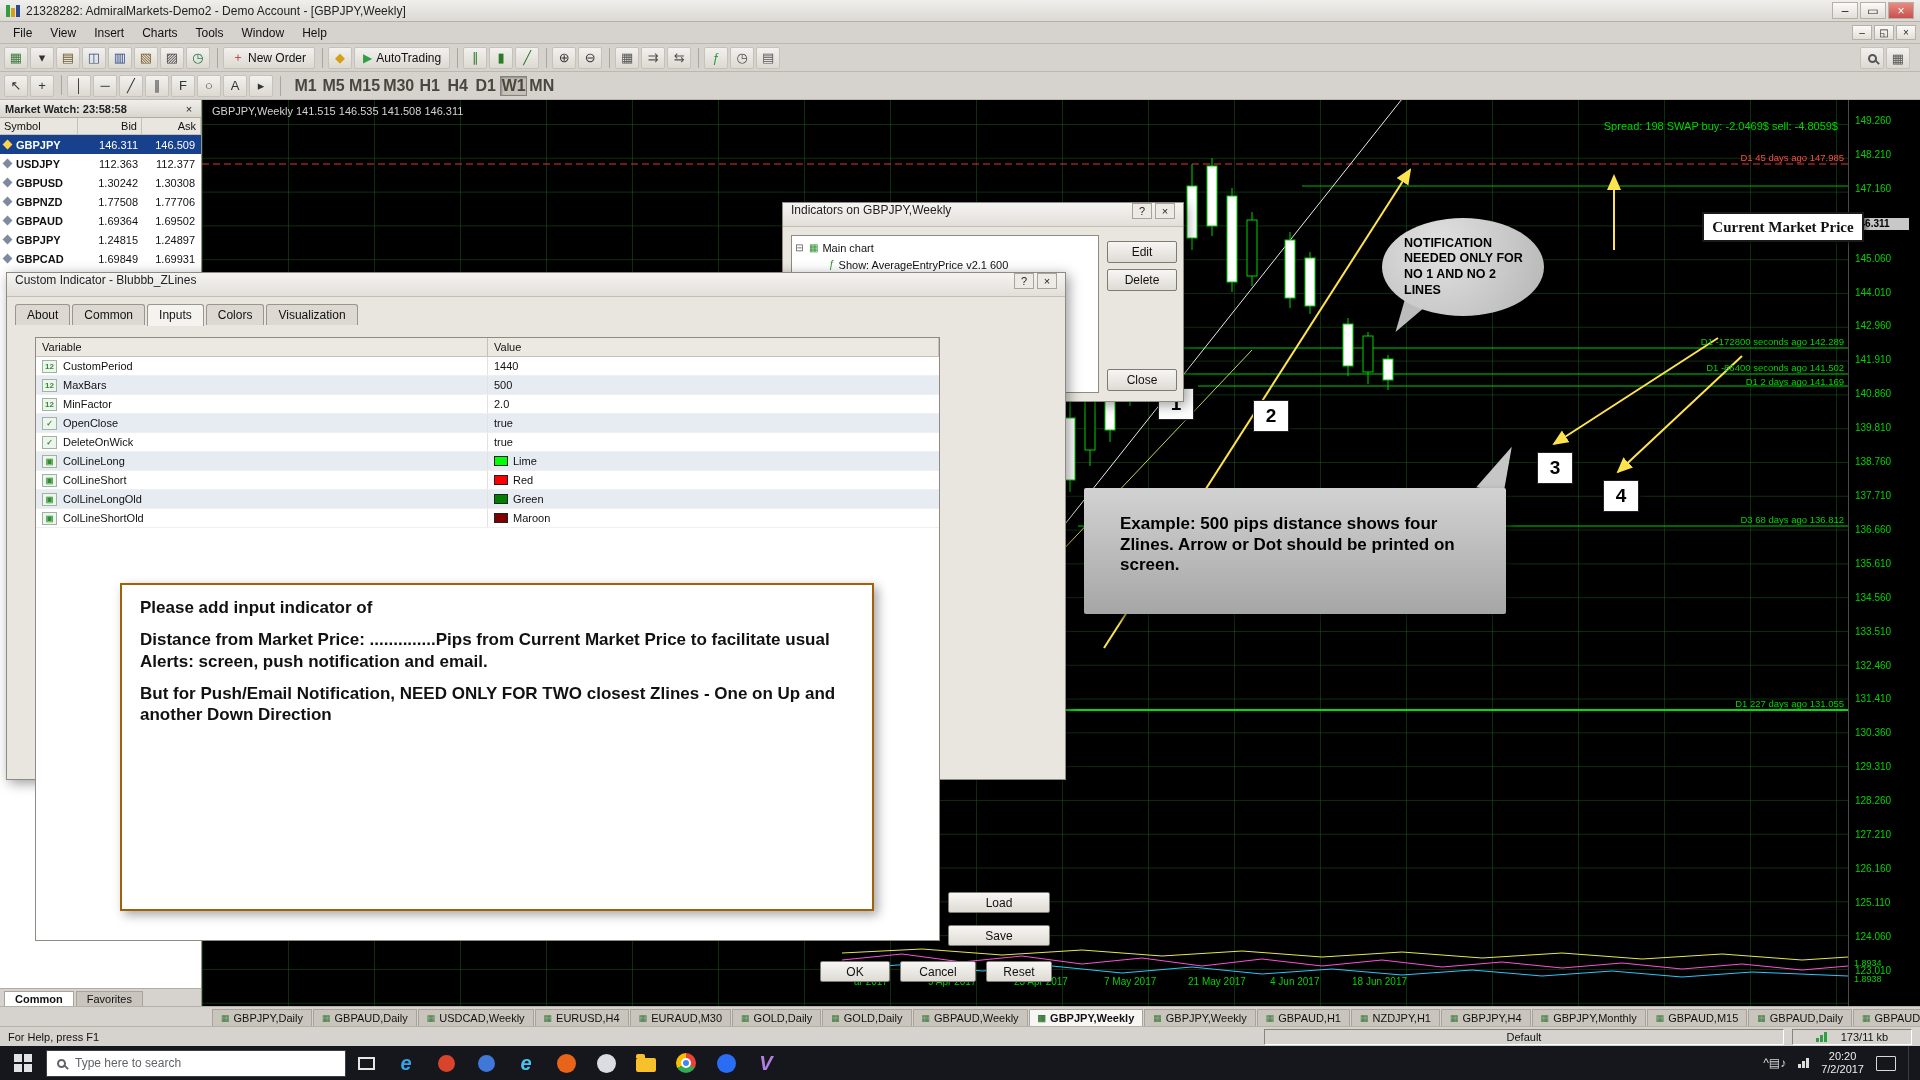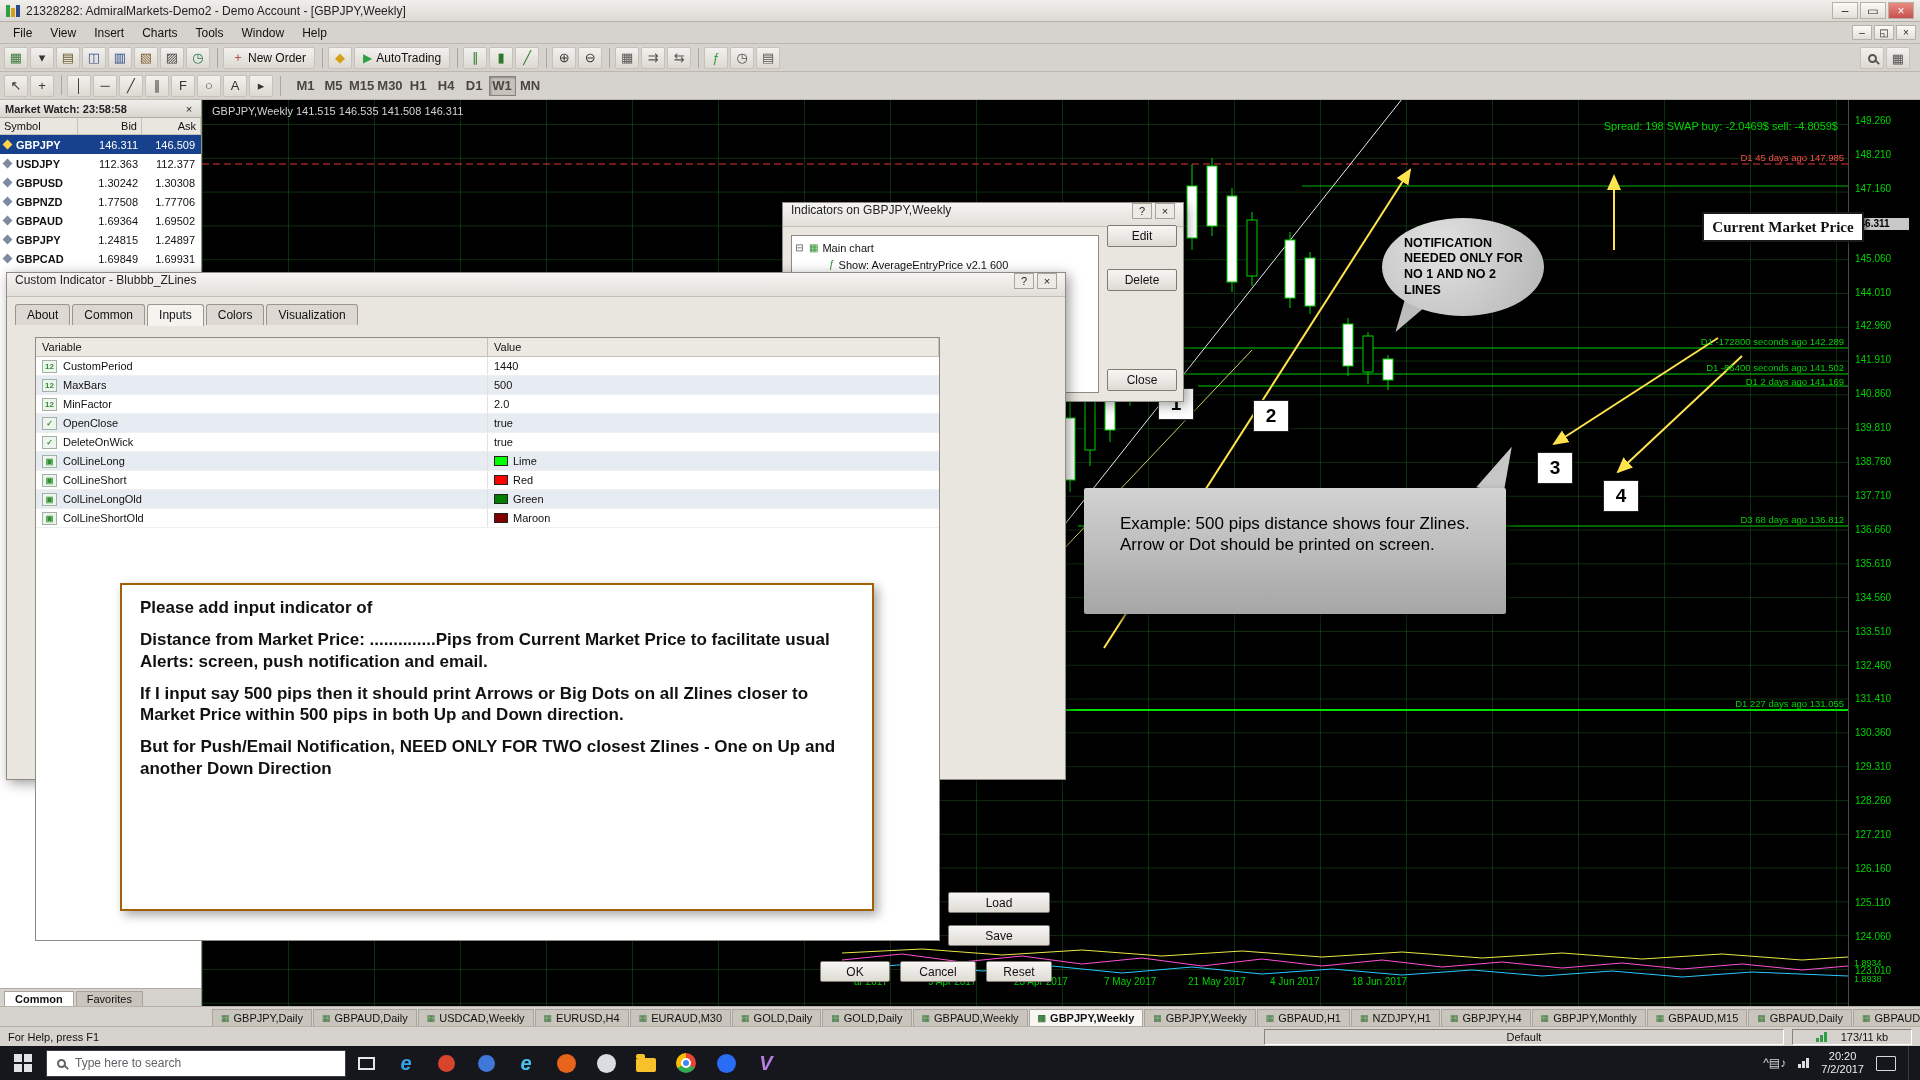--- a/index.html
+++ b/index.html
@@ -30,21 +30,21 @@
   .t2{top:72px;height:28px}
   .titem{height:22px;min-width:24px;display:flex;align-items:center;justify-content:center;gap:4px;border:1px solid #c6c2ba;border-radius:2px;background:linear-gradient(#f2f1ee,#ddd9d2);margin-right:2px;font-size:13px;padding:0 3px}
   .titem.ttext{padding:0 8px;font-size:12px}
   .titem.tsep{min-width:0;width:1px;height:20px;border:none;background:#aaa69d;margin:0 5px;padding:0}
   .tlabel:empty{display:none}
   .t1-right{position:absolute;right:8px;top:3px;display:flex}
   .lens{width:9px;height:9px;border:2px solid #555;border-radius:50%;position:relative;display:inline-block}
   .lens::after{content:'';position:absolute;width:6px;height:2px;background:#555;transform:rotate(45deg);right:-5px;bottom:-2px}
   .t2-icons{display:flex}
   .tf-group{display:flex;margin-left:6px}
-  .tf-btn{min-width:27px;height:20px;font-size:13px;font-weight:bold;color:#4a463f;display:flex;align-items:center;justify-content:center;border:1px solid transparent;margin-right:1px}
+  .tf-btn{min-width:27px;height:20px;font-size:16px;font-weight:bold;color:#4a463f;display:flex;align-items:center;justify-content:center;border:1px solid transparent;margin-right:1px}
   .tf-btn.active{background:#c6c2ba;border:1px solid #87827a;box-shadow:inset 1px 1px 2px rgba(0,0,0,.3)}
 
   
   .market-watch{position:absolute;left:0;top:100px;width:202px;height:906px;background:#fff;border-right:1px solid #96918a;z-index:2}
   .mw-header{height:18px;background:linear-gradient(#f0eeeb,#d9d6cf);border-bottom:1px solid #b0aca3;font-size:11px;font-weight:bold;display:flex;align-items:center;padding:0 5px;color:#222}
   .mw-close{margin-left:auto;font-weight:normal;font-size:11px;width:14px;text-align:center}
   .mw-cols{height:17px;display:flex;font-size:11px;background:#e9e6e0;border-bottom:1px solid #c5c1b8;align-items:center}
   .mw-cols span{padding:0 4px;border-right:1px solid #c5c1b8;height:100%;display:flex;align-items:center}
   .mw-c-sym{width:78px}.mw-c-bid{width:64px;justify-content:flex-end}.mw-c-ask{flex:1;justify-content:flex-end}
   .mw-row{height:19px;display:flex;align-items:center;font-size:11px}
@@ -69,21 +69,21 @@
   .line-label{position:absolute;right:4px;font-size:9.5px;z-index:3;white-space:nowrap}
   .date-label{position:absolute;top:876px;color:#00d400;font-size:10px;z-index:3;white-space:nowrap}
   .price-scale{position:absolute;left:1646px;top:0;width:72px;height:906px;border-left:1px solid #4a4a4a;display:flex;flex-direction:column;justify-content:space-between;padding:16px 0 30px 6px;color:#00d400;font-size:10px}
   .price-label{line-height:1}
   .price-label.current{background:#c8c8c8;color:#000;font-weight:bold;padding:1px 3px;margin-left:-4px;width:58px}
   .sub-scale{position:absolute;font-size:9px;color:#00d400;left:1652px}
   .anno-layer{position:absolute;inset:0;z-index:5}
   .bubble{position:absolute;left:1180px;top:118px;width:162px;height:98px;background:radial-gradient(circle at 35% 30%,#e2e2e2,#b4b4b4);border-radius:50%;display:flex;align-items:center;font-weight:bold;font-size:12.5px;line-height:1.25;padding:8px 14px 8px 22px;color:#000}
   .bubble-tail{position:absolute;left:1198px;top:200px;width:0;height:0;border-top:36px solid #bcbcbc;border-right:24px solid transparent;transform:rotate(16deg)}
   .cmp-box{position:absolute;left:1500px;top:112px;width:162px;height:30px;background:#fff;border:2px solid #1a1a1a;display:flex;align-items:center;justify-content:center;font-family:"Liberation Serif",serif;font-weight:bold;font-size:15px;box-shadow:2px 2px 5px rgba(0,0,0,.6)}
-  .example-box{position:absolute;left:882px;top:388px;width:422px;height:126px;background:linear-gradient(#d2d2d2,#a6a6a6);box-shadow:4px 5px 9px rgba(0,0,0,.55);padding:26px 16px 8px 36px;font-weight:normal;font-size:17px;line-height:1.22;color:#000;border-radius:2px}
+  .example-box{position:absolute;left:882px;top:388px;width:422px;height:126px;background:linear-gradient(#d2d2d2,#a6a6a6);box-shadow:4px 5px 9px rgba(0,0,0,.55);padding:26px 16px 8px 36px;font-weight:bold;font-size:17px;line-height:1.22;color:#000;border-radius:2px}
   .example-tail{position:absolute;left:1278px;top:344px;width:0;height:0;border-bottom:46px solid #c6c6c6;border-left:28px solid transparent;transform:rotate(10deg)}
   .num-box{position:absolute;width:36px;height:32px;background:#fff;border:1px solid #222;box-shadow:2px 2px 5px rgba(0,0,0,.65);display:flex;align-items:center;justify-content:center;font-weight:bold;font-size:19px;color:#000}
 
   
   .dialog{position:absolute;background:#e9e6e0;border:1px solid #8f8b83;box-shadow:3px 3px 12px rgba(0,0,0,.4)}
   .dlg-title{height:24px;background:linear-gradient(#f5f4f2,#e2dfd9);border-bottom:1px solid #c2beb5;display:flex;padding:0 8px;font-size:12px;color:#222}
   .dlg-title .dbtns{margin-left:auto;display:flex;gap:3px}
   .dbtn{width:20px;height:16px;display:flex;align-items:center;justify-content:center;font-size:11px;border:1px solid #a9a49b;background:#eceae5}
   .ind-dialog{left:782px;top:202px;width:402px;height:200px;z-index:5}
   .ind-list{position:absolute;left:8px;top:32px;width:308px;height:158px;background:#fff;border:1px solid #8f8b83;font-size:11px;padding:3px 2px;overflow:hidden}
@@ -600,21 +600,21 @@
         <span>Main chart</span>
       </div>
 
       <div class="tree-row child">
         <span class="tree-exp"></span>
         <span class="tree-ico">ƒ</span>
         <span>Show: AverageEntryPrice v2.1 600</span>
       </div>
     </div>
   <div class="ind-btns">
-    <div class="btn" style="top:22px">Edit</div>
+    <div class="btn" style="top:38px">Edit</div>
     <div class="btn" style="top:66px">Delete</div>
     <div class="btn" style="top:166px">Close</div>
   </div>
 </div>
 
 <div class="dialog ci-dialog">
   <div class="dlg-title">
     <span>Custom Indicator - Blubbb_ZLines</span>
     <span class="dbtns">
       <span class="dbtn">?</span>
@@ -733,21 +733,20 @@
             <span class="swatch" style="background: rgb(128, 0, 0);"></span>
             <span>Maroon</span>
           </span>
         </div>
       </div>
   </div>
   <div class="note-box">
 
   <p>Please add input indicator of</p>
       <p>Distance from Market Price: ..............Pips from Current Market Price to facilitate usual Alerts: screen, push notification and email.</p>
-      <p>If I input say 500 pips then it should print  Arrows or Big Dots on all Zlines closer to Market Price within 500 pips in both Up and Down direction.</p>
       <p>But for Push/Email Notification, NEED ONLY FOR TWO closest Zlines - One on Up and another Down Direction</p>
     </div>
   <div class="btn ci-load">Load</div>
   <div class="btn ci-save">Save</div>
   <div class="btn ci-ok">OK</div>
   <div class="btn ci-cancel">Cancel</div>
   <div class="btn ci-reset">Reset</div>
 </div>
 
 <div class="chart-tabs">

